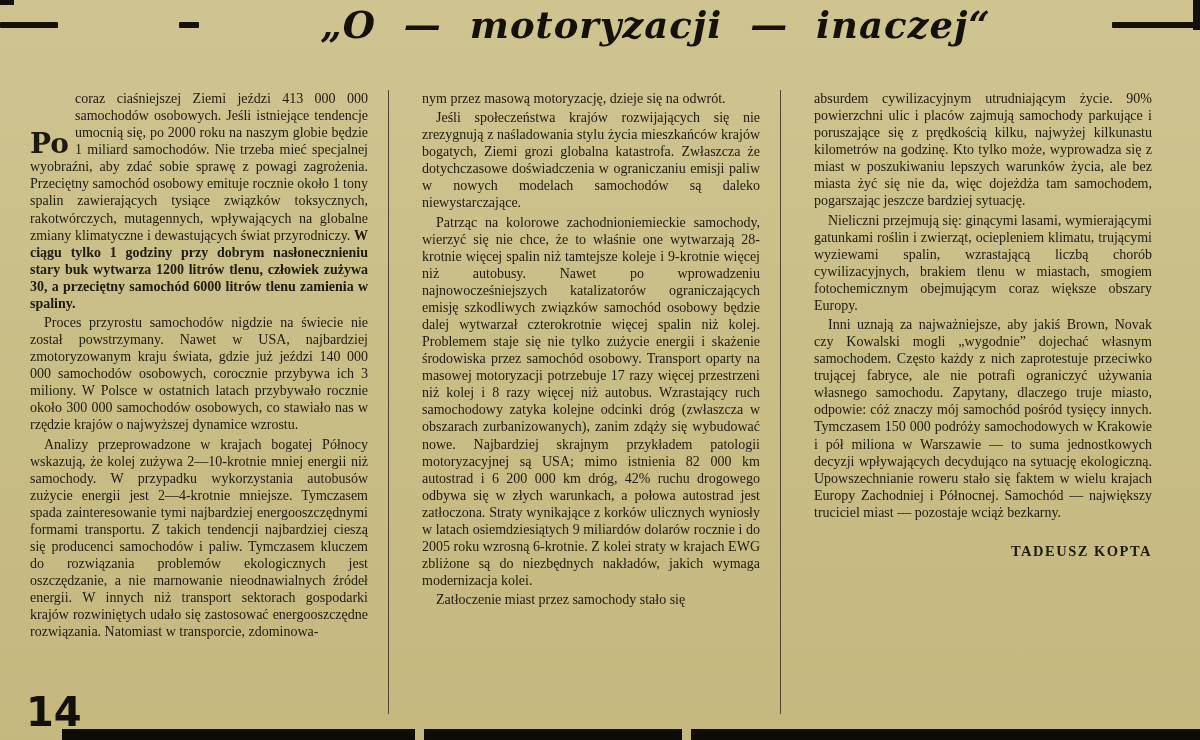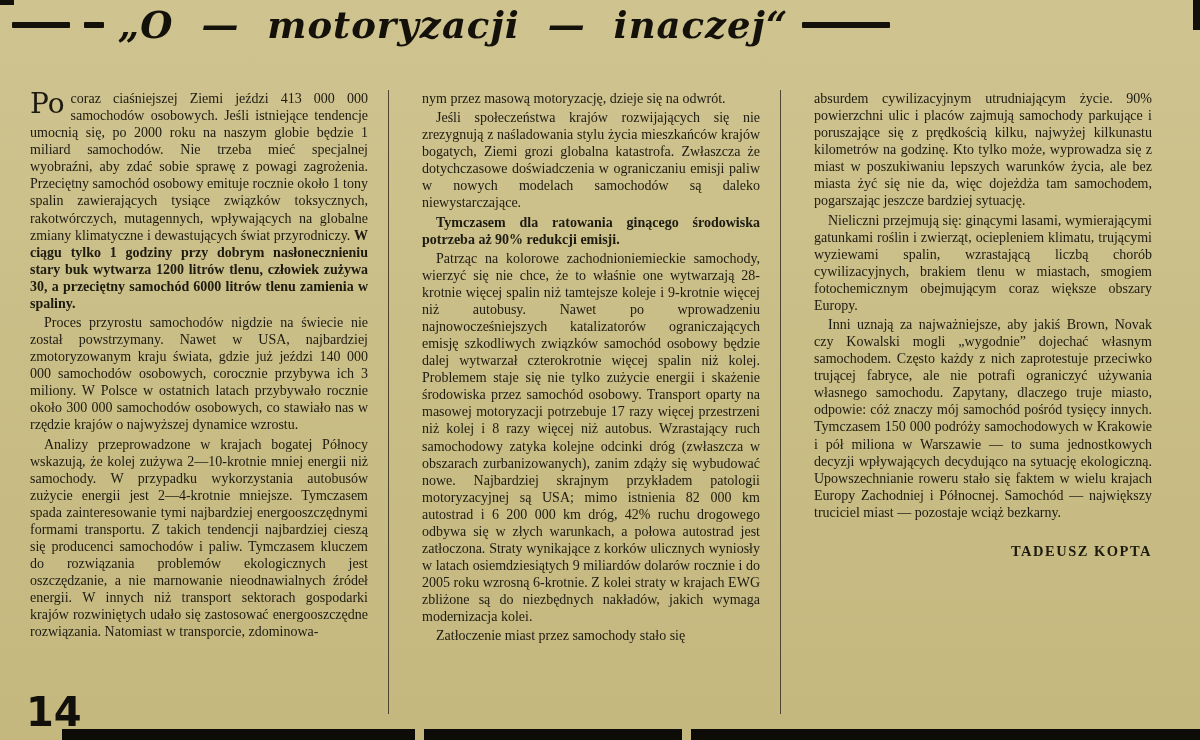--- a/index.html
+++ b/index.html
@@ -16,21 +16,21 @@
   .mark-tr{position:absolute;top:0;right:0;width:7px;height:30px;background:#12100a;}
   .bottom-bar{
     position:absolute;bottom:0;left:62px;right:0;height:11px;
     background:linear-gradient(90deg,
       #0e0c07 0%,#0e0c07 31%,transparent 31%,transparent 31.8%,
       #0e0c07 31.8%,#0e0c07 54.5%,transparent 54.5%,transparent 55.3%,
       #0e0c07 55.3%,#0e0c07 100%);
   }
   
   .header{position:absolute;top:6px;left:0;right:0;text-align:center;}
-  .title-row{display:flex;align-items:center;justify-content:flex-start;gap:14px;margin-left:12px;}
+  .title-row{display:flex;align-items:center;justify-content:space-between;gap:14px;}
   .bar{display:inline-block;height:6px;background:#14110a;border-radius:1px;}
   .bar.b1{width:58px;}
   .bar.b2{width:20px;}
   .bar.b3{width:88px;}
   .title{
     margin:0;
     font-family:"DejaVu Serif", serif;
     font-style:italic;font-weight:bold;
     font-size:37px;line-height:1.05;
     letter-spacing:1px;word-spacing:14px;
@@ -57,23 +57,24 @@
     text-align:justify;
     font-size:14px;line-height:1.22;
   }
   .col + .col{border-left:1px solid #4d4530;padding-left:33px;}
   .col p{margin:0 0 2px 0;}
   .col p.indent{text-indent:14px;}
   .col p.bold{font-weight:bold;}
   .col span.seg-bold{font-weight:bold;}
   .lead{
     float:left;
-    font-size:28px;font-weight:normal;line-height:0.85;
+    font-size:28px;font-weight:bold;line-height:0.85;
     padding:2px 6px 0 0;
     font-family:"DejaVu Serif", serif;
+    margin-top:40px;
   }
   .col p.author{
     text-align:right;font-weight:bold;
     letter-spacing:1.5px;margin-top:22px;
     font-size:14.5px;
   }
   .page-number{
     position:absolute;left:26px;bottom:8px;
     font-family:"DejaVu Sans", "Liberation Sans", sans-serif;
     font-weight:bold;font-size:40px;line-height:1;
@@ -99,21 +100,20 @@
 
   <main class="columns">
     <section class="col">
         <p class=""><span class="lead">Po</span><span>coraz ciaśniejszej Ziemi jeździ 413 000 000 samochodów osobowych. Jeśli istniejące tendencje umocnią się, po 2000 roku na naszym globie będzie 1 miliard samochodów. Nie trzeba mieć specjalnej wyobraźni, aby zdać sobie sprawę z powagi zagrożenia. Przeciętny samochód osobowy emituje rocznie około 1 tony spalin zawierających tysiące związków toksycznych, rakotwórczych, mutagennych, wpływających na globalne zmiany klimatyczne i dewastujących świat przyrodniczy. </span><span class="seg-bold">W ciągu tylko 1 godziny przy dobrym nasłonecznieniu stary buk wytwarza 1200 litrów tlenu, człowiek zużywa 30, a przeciętny samochód 6000 litrów tlenu zamienia w spaliny.</span></p>
         <p class="indent"><span>Proces przyrostu samochodów nigdzie na świecie nie został powstrzymany. Nawet w USA, najbardziej zmotoryzowanym kraju świata, gdzie już jeździ 140 000 000 samochodów osobowych, corocznie przybywa ich 3 miliony. W Polsce w ostatnich latach przybywało rocznie około 300 000 samochodów osobowych, co stawiało nas w rzędzie krajów o najwyższej dynamice wzrostu.</span></p>
         <p class="indent"><span>Analizy przeprowadzone w krajach bogatej Północy wskazują, że kolej zużywa 2—10-krotnie mniej energii niż samochody. W przypadku wykorzystania autobusów zużycie energii jest 2—4-krotnie mniejsze. Tymczasem spada zainteresowanie tymi najbardziej energooszczędnymi formami transportu. Z takich tendencji najbardziej cieszą się producenci samochodów i paliw. Tymczasem kluczem do rozwiązania problemów ekologicznych jest oszczędzanie, a nie marnowanie nieodnawialnych źródeł energii. W innych niż transport sektorach gospodarki krajów rozwiniętych udało się zastosować energooszczędne rozwiązania. Natomiast w transporcie, zdominowa-</span></p>
       </section>
     <section class="col">
         <p class=""><span>nym przez masową motoryzację, dzieje się na odwrót.</span></p>
         <p class="indent"><span>Jeśli społeczeństwa krajów rozwijających się nie zrezygnują z naśladowania stylu życia mieszkańców krajów bogatych, Ziemi grozi globalna katastrofa. Zwłaszcza że dotychczasowe doświadczenia w ograniczaniu emisji paliw w nowych modelach samochodów są daleko niewystarczające.</span></p>
-        <p class="indent bold"><span class="seg-bold">Tymczasem dla ratowania ginącego środowiska potrzeba aż 90% redukcji emisji.</span></p>
         <p class="indent"><span>Patrząc na kolorowe zachodnioniemieckie samochody, wierzyć się nie chce, że to właśnie one wytwarzają 28-krotnie więcej spalin niż tamtejsze koleje i 9-krotnie więcej niż autobusy. Nawet po wprowadzeniu najnowocześniejszych katalizatorów ograniczających emisję szkodliwych związków samochód osobowy będzie dalej wytwarzał czterokrotnie więcej spalin niż kolej. Problemem staje się nie tylko zużycie energii i skażenie środowiska przez samochód osobowy. Transport oparty na masowej motoryzacji potrzebuje 17 razy więcej przestrzeni niż kolej i 8 razy więcej niż autobus. Wzrastający ruch samochodowy zatyka kolejne odcinki dróg (zwłaszcza w obszarach zurbanizowanych), zanim zdąży się wybudować nowe. Najbardziej skrajnym przykładem patologii motoryzacyjnej są USA; mimo istnienia 82 000 km autostrad i 6 200 000 km dróg, 42% ruchu drogowego odbywa się w złych warunkach, a połowa autostrad jest zatłoczona. Straty wynikające z korków ulicznych wyniosły w latach osiemdziesiątych 9 miliardów dolarów rocznie i do 2005 roku wzrosną 6-krotnie. Z kolei straty w krajach EWG zbliżone są do niezbędnych nakładów, jakich wymaga modernizacja kolei.</span></p>
         <p class="indent"><span>Zatłoczenie miast przez samochody stało się</span></p>
       </section>
     <section class="col">
         <p class=""><span>absurdem cywilizacyjnym utrudniającym życie. 90% powierzchni ulic i placów zajmują samochody parkujące i poruszające się z prędkością kilku, najwyżej kilkunastu kilometrów na godzinę. Kto tylko może, wyprowadza się z miast w poszukiwaniu lepszych warunków życia, ale bez miasta żyć się nie da, więc dojeżdża tam samochodem, pogarszając jeszcze bardziej sytuację.</span></p>
         <p class="indent"><span>Nieliczni przejmują się: ginącymi lasami, wymierającymi gatunkami roślin i zwierząt, ociepleniem klimatu, trującymi wyziewami spalin, wzrastającą liczbą chorób cywilizacyjnych, brakiem tlenu w miastach, smogiem fotochemicznym obejmującym coraz większe obszary Europy.</span></p>
         <p class="indent"><span>Inni uznają za najważniejsze, aby jakiś Brown, Novak czy Kowalski mogli „wygodnie” dojechać własnym samochodem. Często każdy z nich zaprotestuje przeciwko trującej fabryce, ale nie potrafi ograniczyć używania własnego samochodu. Zapytany, dlaczego truje miasto, odpowie: cóż znaczy mój samochód pośród tysięcy innych. Tymczasem 150 000 podróży samochodowych w Krakowie i pół miliona w Warszawie — to suma jednostkowych decyzji wpływających decydująco na sytuację ekologiczną. Upowszechnianie roweru stało się faktem w wielu krajach Europy Zachodniej i Północnej. Samochód — największy truciciel miast — pozostaje wciąż bezkarny.</span></p>
         <p class="author"><span class="seg-bold">TADEUSZ KOPTA</span></p>
       </section>
   </main>

